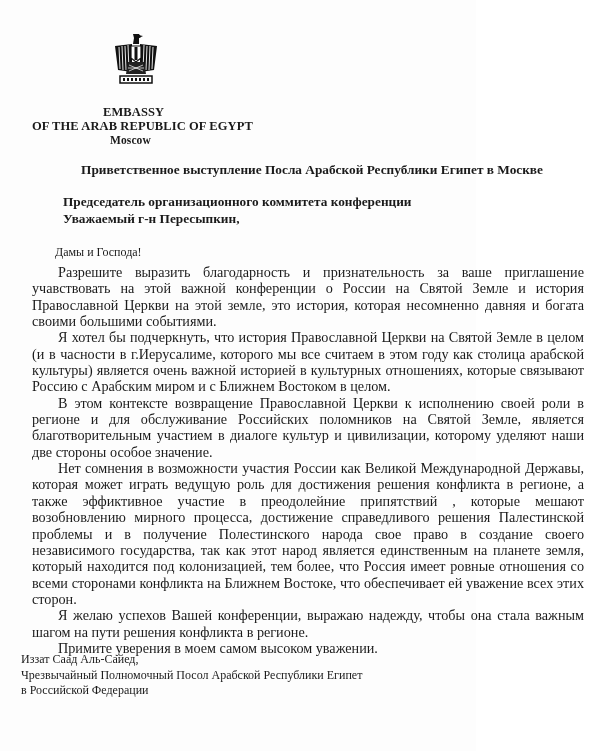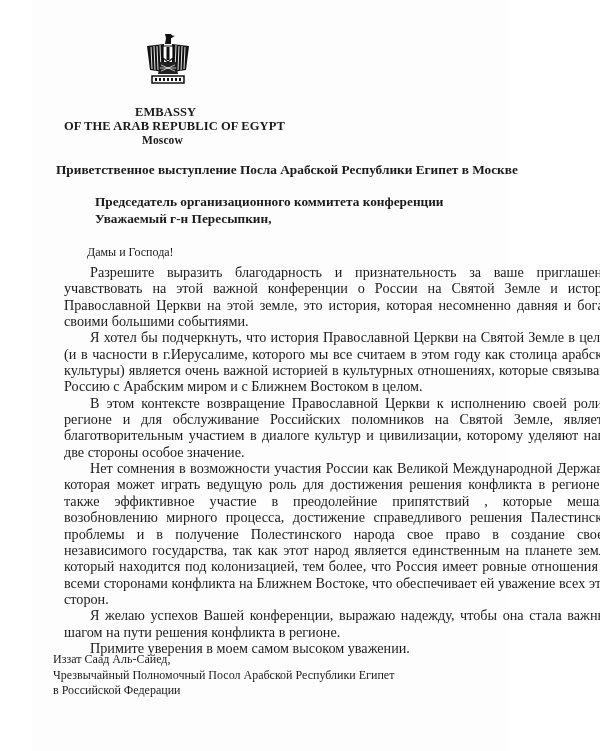--- a/index.html
+++ b/index.html
@@ -14,21 +14,20 @@
       position: relative;
       font-family: "Liberation Serif", "DejaVu Serif", serif;
       color: #1a1a1a;
     }
     .page {
       position: absolute;
       left: 0; top: 0;
       width: 476px;
       height: 751px;
       background: #fdfdfd;
-      margin-left: 32px;
     }
     .emblem {
       position: absolute;
       left: 112px;
       top: 32px;
       width: 48px;
       height: 58px;
     }
     .letterhead {
       position: absolute;
@@ -43,21 +42,21 @@
     .lh-line { position: absolute; white-space: nowrap; }
     .lh-1 { left: 73px; top: 0; }
     .lh-2 { left: 2px; top: 14px; text-align: right; }
     .lh-3 { left: 80px; top: 28px; font-size: 11.5px; }
 
     .title {
       position: absolute;
       top: 162px;
       left: 0;
       width: 600px;
-      text-align: left;
+      text-align: center;
       font-weight: bold;
       font-size: 13.3px;
       white-space: nowrap;
       padding-left: 24px;
       box-sizing: border-box;
     }
     .salutation {
       position: absolute;
       left: 63px;
       top: 194px;

